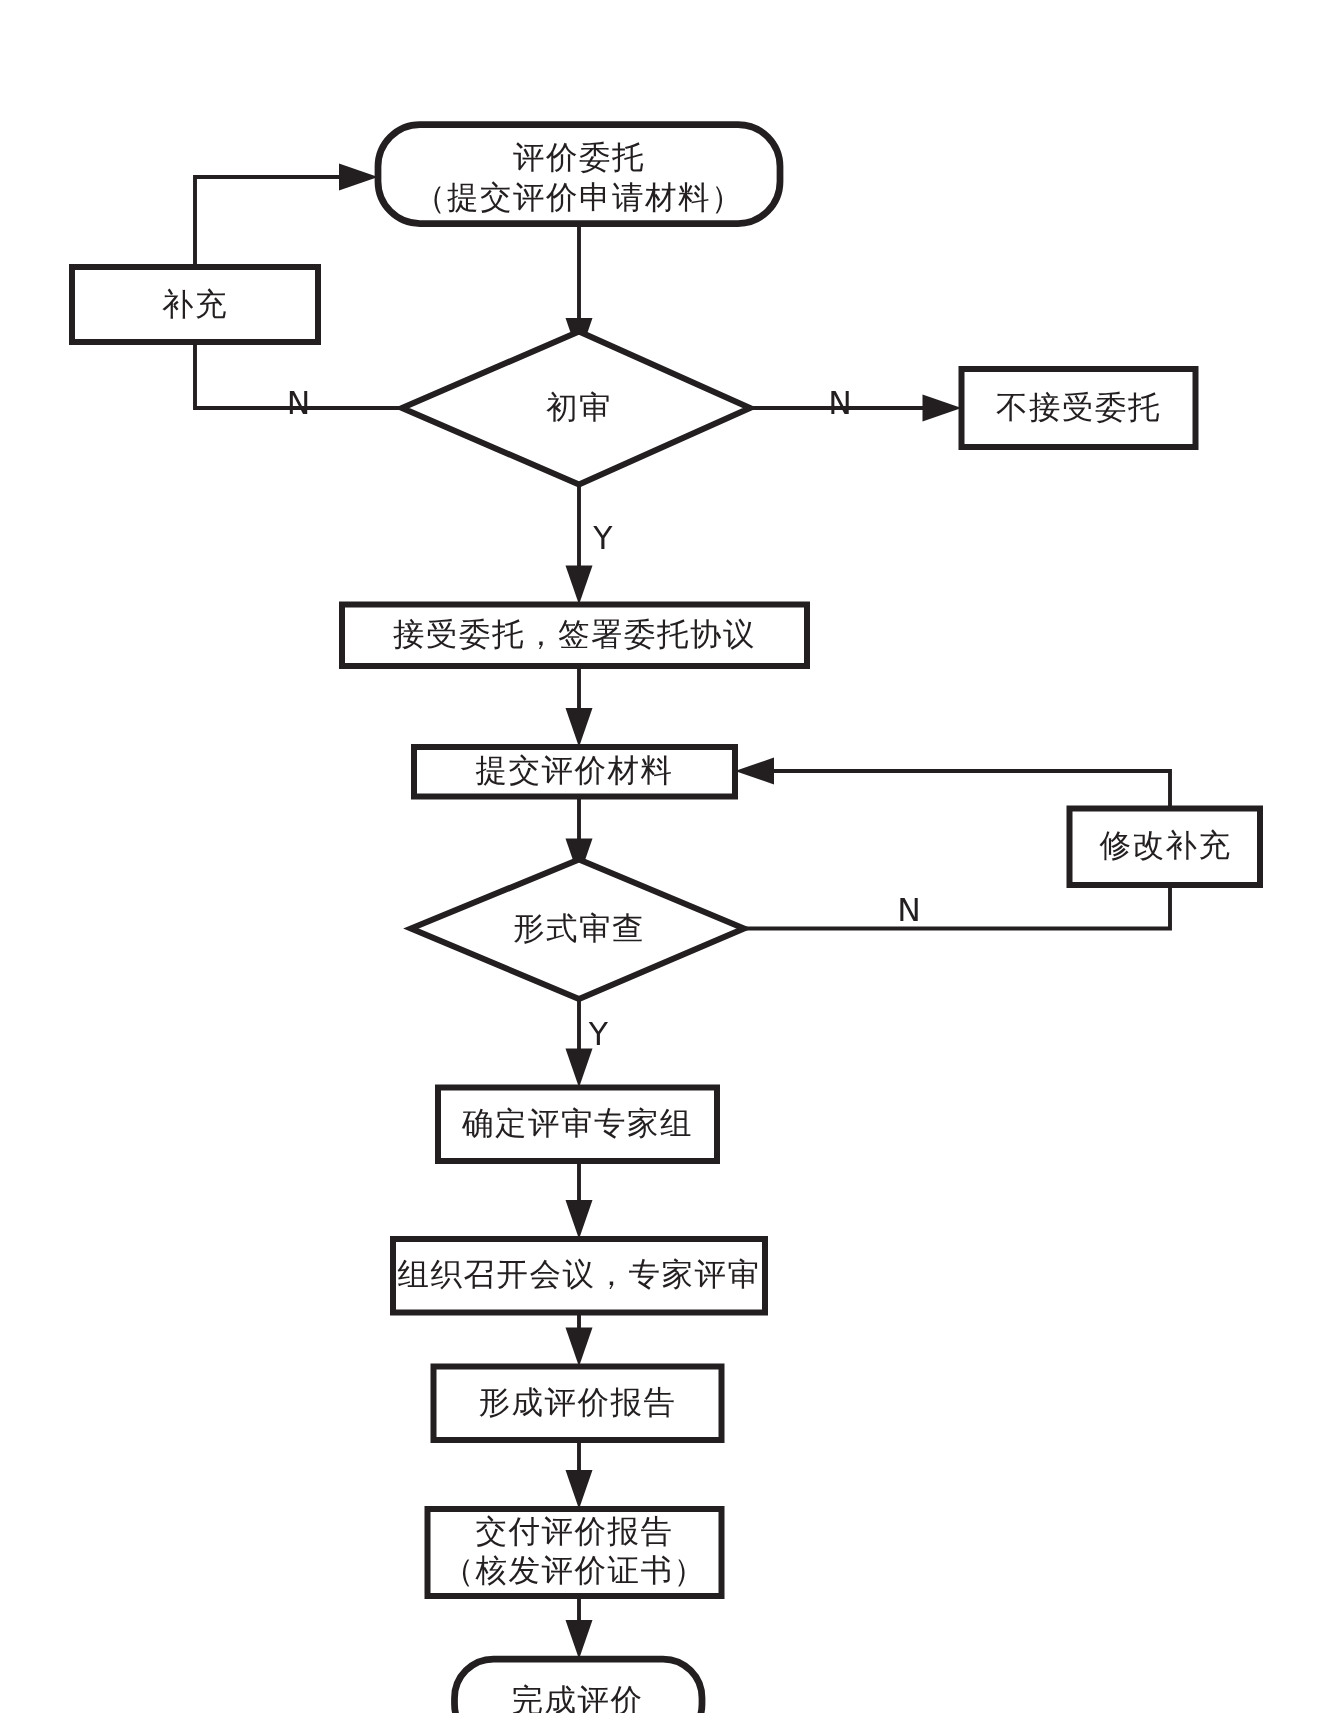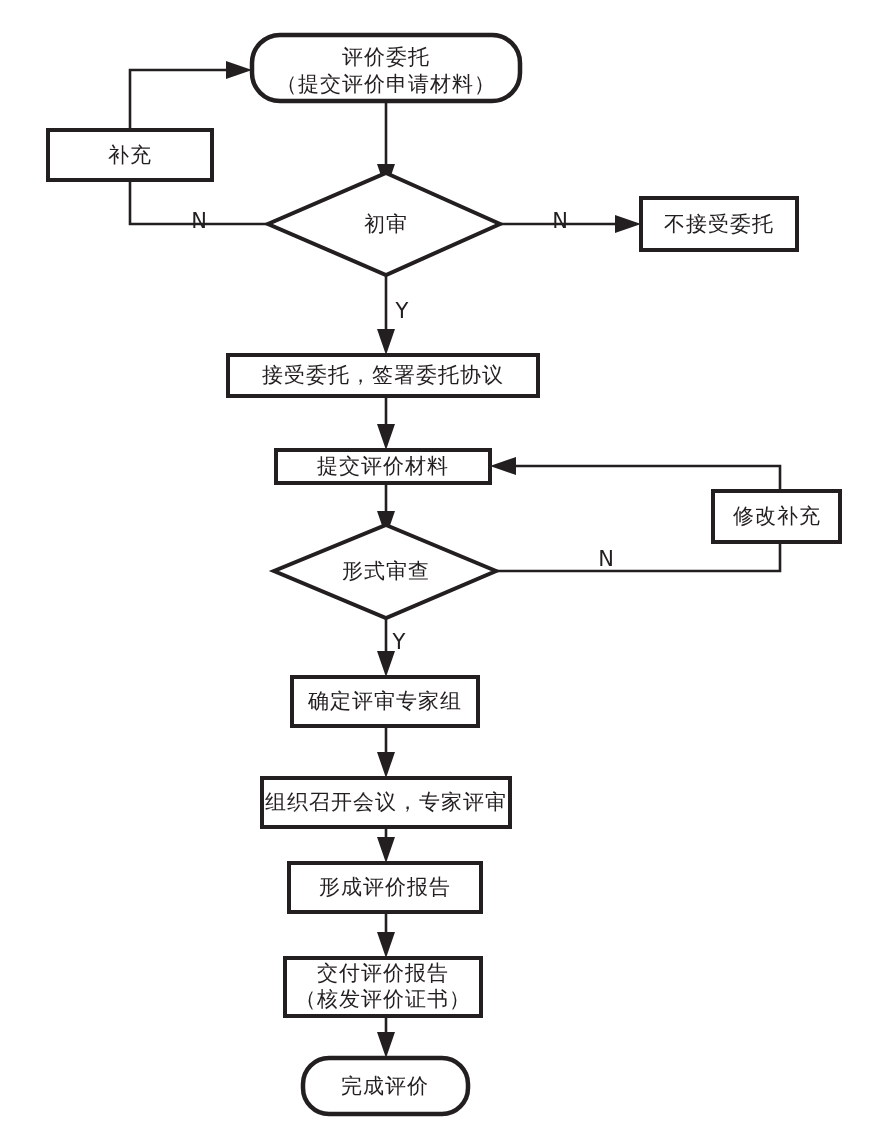--- a/index.html
+++ b/index.html
@@ -12,20 +12,21 @@
     width: 888px;
     height: 1142px;
     font-family: "DejaVu Sans", "Liberation Sans", sans-serif;
     overflow: hidden;
   }
   #flowchart-root {
     position: relative;
     width: 888px;
     height: 909px;
     background: #ffffff;
+    margin-top: 48px;
   }
   svg.chart {
     display: block;
     width: 888px;
     height: 1142px;
   }
   .node-shape {
     fill: #ffffff;
     stroke: #231f20;
     stroke-width: 4;

